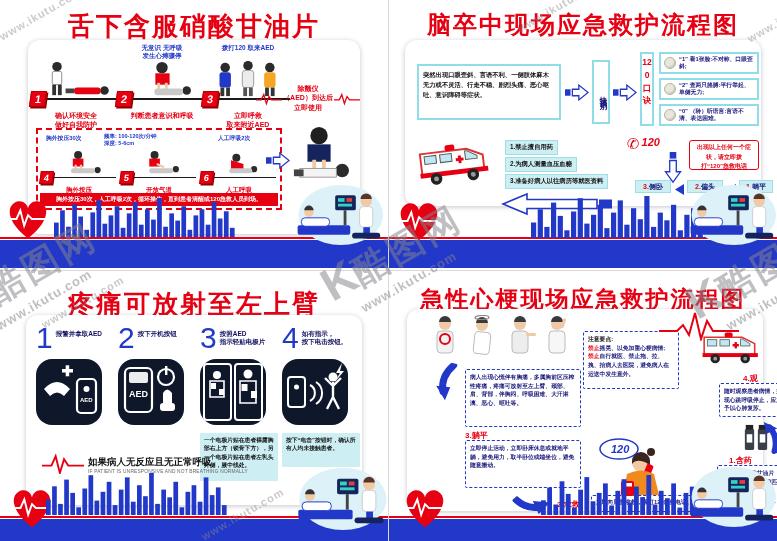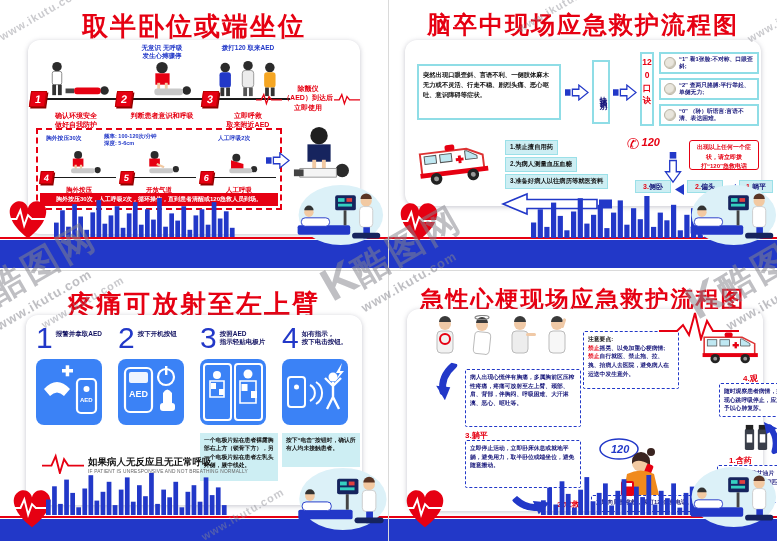--- a/index.html
+++ b/index.html
@@ -55,42 +55,42 @@
   .fbox .ft{font-size:5.8px;line-height:1.15;color:#16167a;font-weight:bold}
   .face{width:12px;height:12px;border-radius:50%;background:#e9e6dd;border:1px solid #b8b3a4;flex:0 0 auto;
         box-shadow:inset -1px -1px 1px #c8c3b4}
   .posbox{position:absolute;width:36px;height:13px;font-size:7px;font-weight:bold;text-align:center;line-height:12px}
   .todo{position:absolute;font-size:6.3px;font-weight:bold;color:#111;padding:2px 4px;white-space:nowrap}
   
   .acol{position:absolute;width:78px}
   .acol .hd{display:flex;align-items:flex-start}
   .acol .bignum{font-size:30px;line-height:30px;color:#2238c8;font-weight:normal}
   .acol .hd .tx{font-size:6.5px;font-weight:bold;color:#101060;line-height:1.3;margin:7px 0 0 3px;text-align:left}
-  .aedbox{position:absolute;width:66px;height:66px;background:#3b82f6;border-radius:8px}
+  .aedbox{position:absolute;width:66px;height:66px;background:#0f172a;border-radius:16px}
   .aedlabel{position:absolute;color:#fff;font-weight:bold}
   .cnote{position:absolute;width:78px;background:#cdeef3;font-size:5.8px;line-height:1.45;color:#111;padding:3px 4px;font-weight:bold}
   
   .milabel{position:absolute;font-size:8px;font-weight:bold;color:#e60012}
   .mibox{position:absolute;font-size:5.8px;line-height:1.5;color:#16167a;padding:3px 4px;font-weight:bold;background:#fff}
   
   .wm{position:absolute;z-index:60;color:#85858d;opacity:.52;transform:rotate(-30deg);font-weight:bold;
       pointer-events:none;white-space:nowrap;text-align:center}
   .wm .k{font-size:46px}
   .wm .b{font-size:36px;letter-spacing:4px}
   .wm .s{font-size:13px;letter-spacing:1px;display:block}
   .wm-s{position:absolute;z-index:60;color:#8a8a92;opacity:.45;transform:rotate(-30deg);font-weight:bold;
         font-size:11px;letter-spacing:1px;pointer-events:none}
 </style>
 </head>
 <body>
 
 <div class="stage">
 
   <section class="poster" id="p1">
-    <h2 class="p-title">取半卧位或端坐位</h2>
+    <h2 class="p-title">舌下含服硝酸甘油片</h2>
     <div class="card" style="left:28px;top:40px;width:332px;height:194px">
 
       <div class="cstep" style="left:6px;top:4px">
         <div class="note"></div>
         <div class="fig">
           <svg viewBox="0 0 80 40" width="78" height="38">
             <circle cx="20" cy="7" r="5" fill="#2b2b2b"></circle>
               <rect x="15" y="12" width="10" height="14" rx="2" fill="#fff" stroke="#888"></rect>
             <rect x="15" y="26" width="4" height="11" fill="#333"></rect>
               <rect x="21" y="26" width="4" height="11" fill="#333"></rect>

